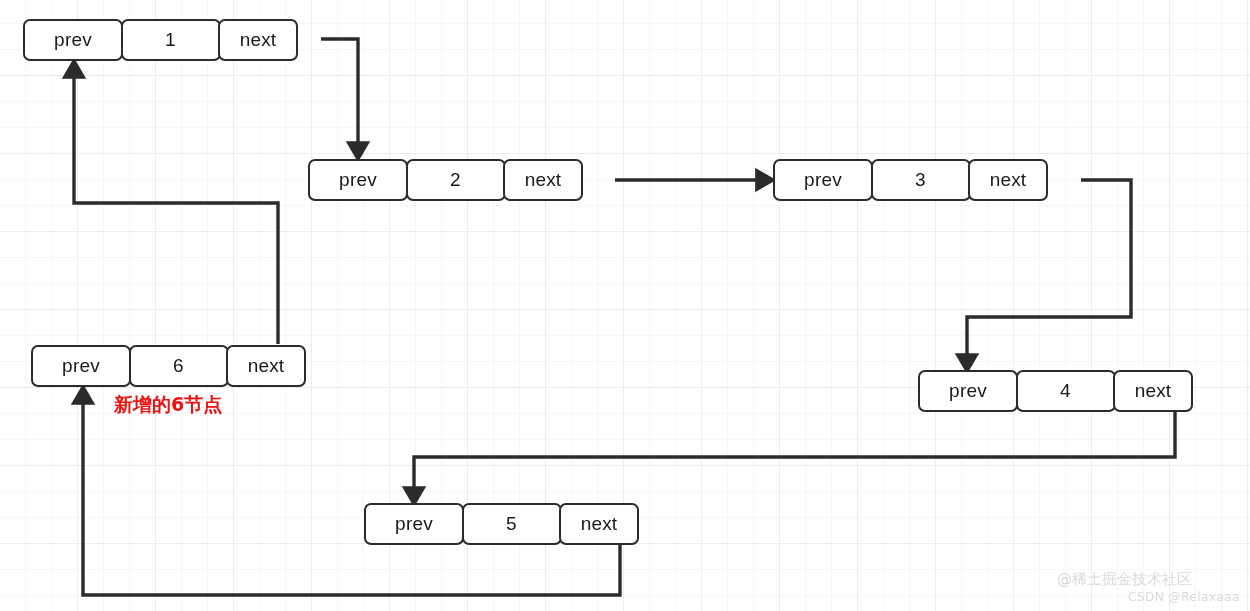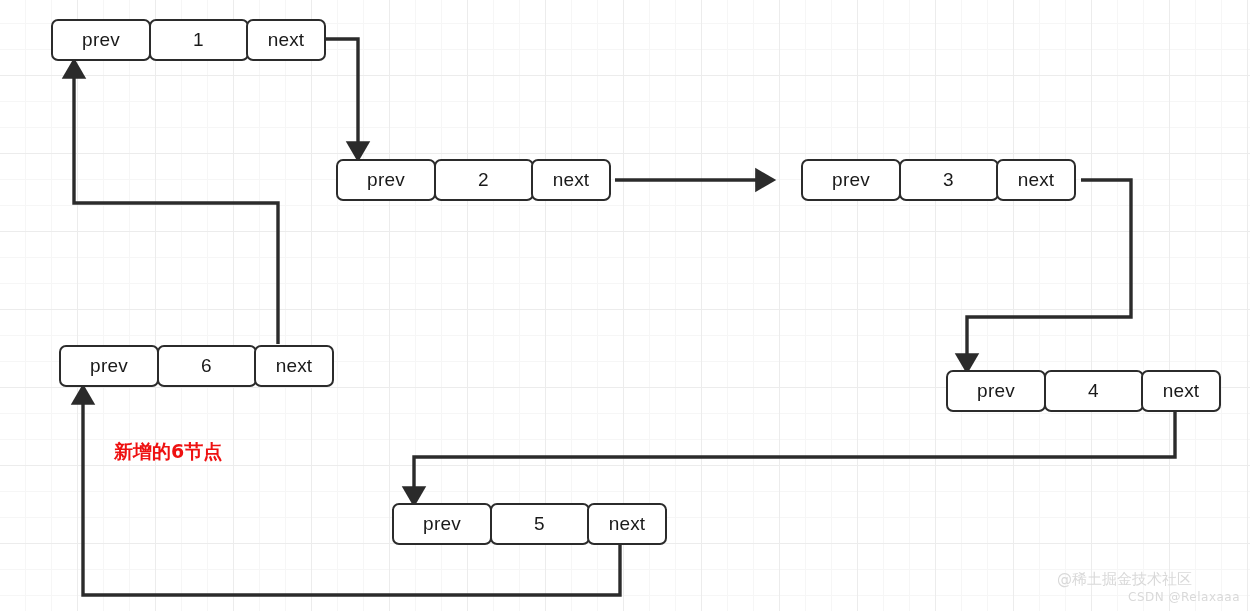--- a/index.html
+++ b/index.html
@@ -38,21 +38,20 @@
     box-sizing: border-box;
     border: 2.5px solid #2b2b2b;
     border-radius: 7px;
     background: #ffffff;
     display: flex;
     align-items: center;
     justify-content: center;
     font-size: 19px;
     color: #1a1a1a;
     letter-spacing: 0.2px;
-    margin-left: 28px;
   }
   .cell.prev { width: 100px; }
   .cell.val  { width: 100px; margin-left: -2.5px; }
   .cell.next { width: 80px; margin-left: -2.5px; }
 
   .annotation {
     position: absolute;
     color: #ee1111;
     font-size: 19px;
     font-weight: bold;
@@ -118,18 +117,18 @@
     <div class="cell val">5</div>
     <div class="cell next">next</div>
   </div>
 
   <div class="node" style="left: 31px; top: 345px;">
     <div class="cell prev">prev</div>
     <div class="cell val">6</div>
     <div class="cell next">next</div>
   </div>
 
-  <div class="annotation" style="left: 114px; top: 392px; margin-top: 47px;">新增的6节点</div>
+  <div class="annotation" style="left: 114px; top: 392px;">新增的6节点</div>
 
   <div class="watermark wm-top" style="left: 1057px; top: 570px;">@稀土掘金技术社区</div>
   <div class="watermark wm-bottom" style="left: 1128px; top: 590px;">CSDN @Relaxaaa</div>
 
 </div>
 
 </body></html>

